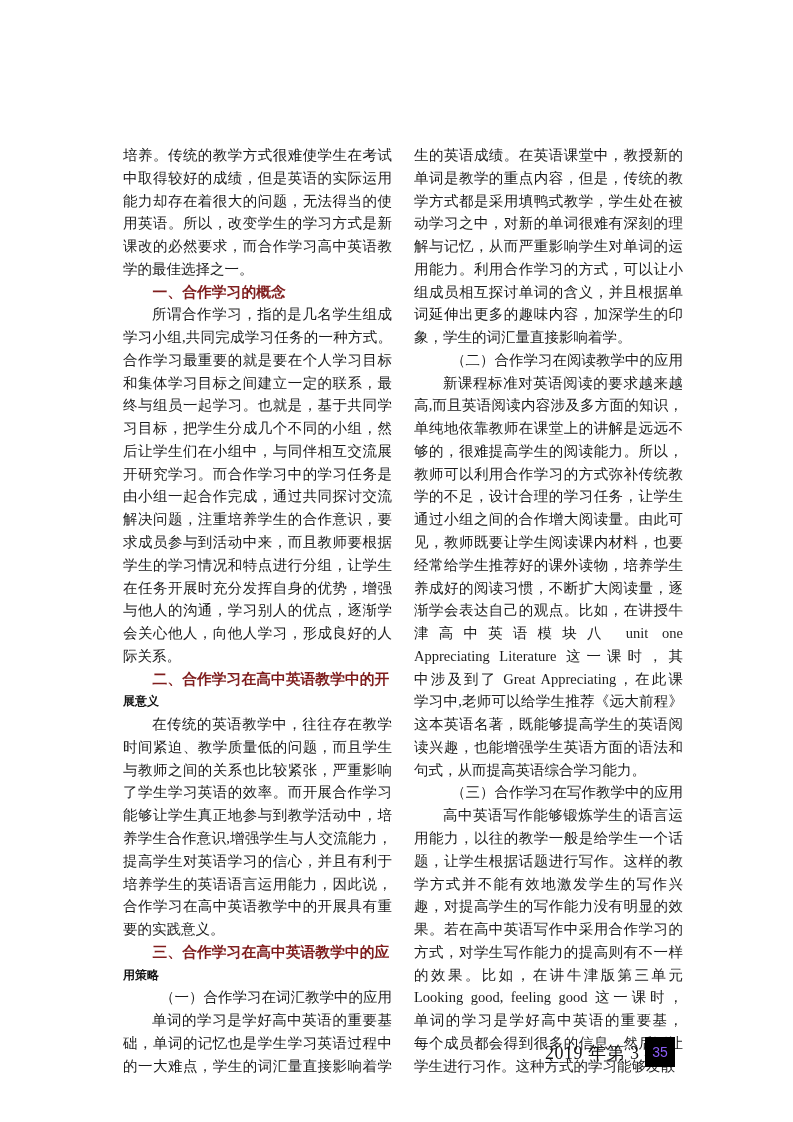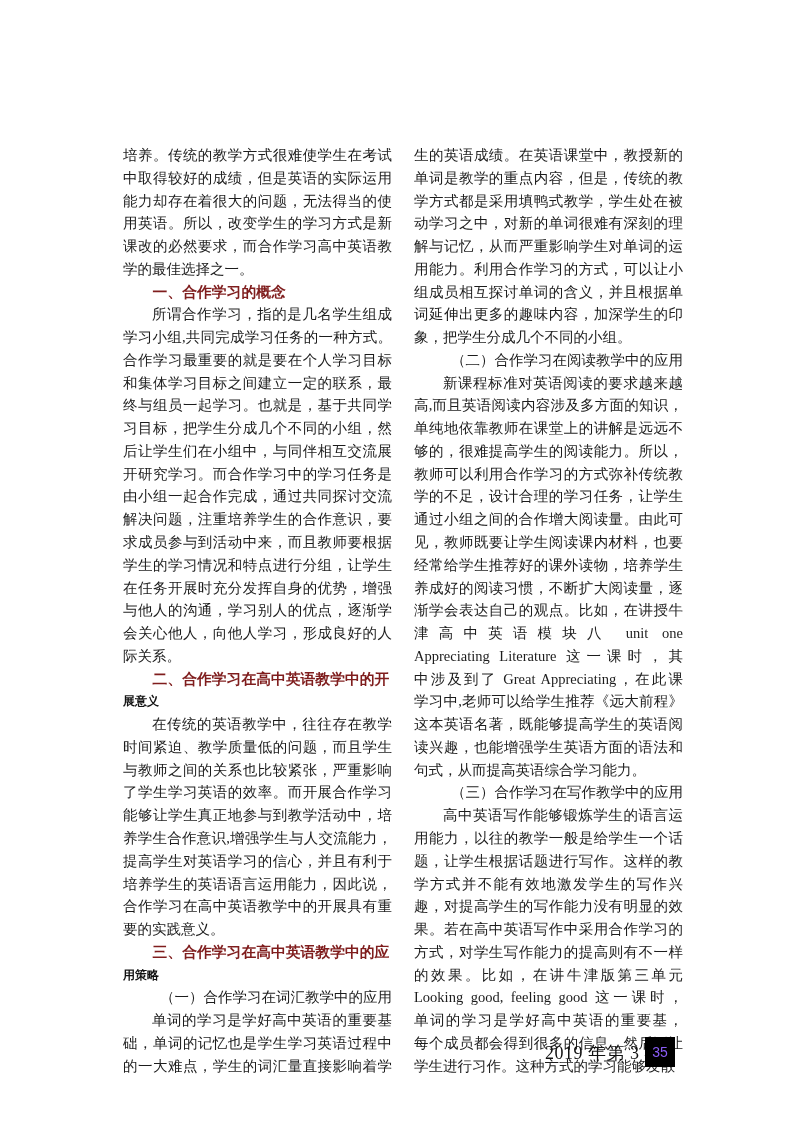--- a/index.html
+++ b/index.html
@@ -142,21 +142,21 @@
     </div>
   <div class="col col-right" id="col-right">
       <div class="line j">生的英语成绩。在英语课堂中，教授新的</div>
       <div class="line j">单词是教学的重点内容，但是，传统的教</div>
       <div class="line j">学方式都是采用填鸭式教学，学生处在被</div>
       <div class="line j">动学习之中，对新的单词很难有深刻的理</div>
       <div class="line j">解与记忆，从而严重影响学生对单词的运</div>
       <div class="line j">用能力。利用合作学习的方式，可以让小</div>
       <div class="line j">组成员相互探讨单词的含义，并且根据单</div>
       <div class="line j">词延伸出更多的趣味内容，加深学生的印</div>
-      <div class="line e">象，把学生分成几个不同的小组。</div>
+      <div class="line e">象，学生的词汇量直接影响着学。</div>
       <div class="line ei">（二）合作学习在阅读教学中的应用</div>
       <div class="line ji">新课程标准对英语阅读的要求越来越</div>
       <div class="line j">高,而且英语阅读内容涉及多方面的知识，</div>
       <div class="line j">单纯地依靠教师在课堂上的讲解是远远不</div>
       <div class="line j">够的，很难提高学生的阅读能力。所以，</div>
       <div class="line j">教师可以利用合作学习的方式弥补传统教</div>
       <div class="line j">学的不足，设计合理的学习任务，让学生</div>
       <div class="line j">通过小组之间的合作增大阅读量。由此可</div>
       <div class="line j">见，教师既要让学生阅读课内材料，也要</div>
       <div class="line j">经常给学生推荐好的课外读物，培养学生</div>

